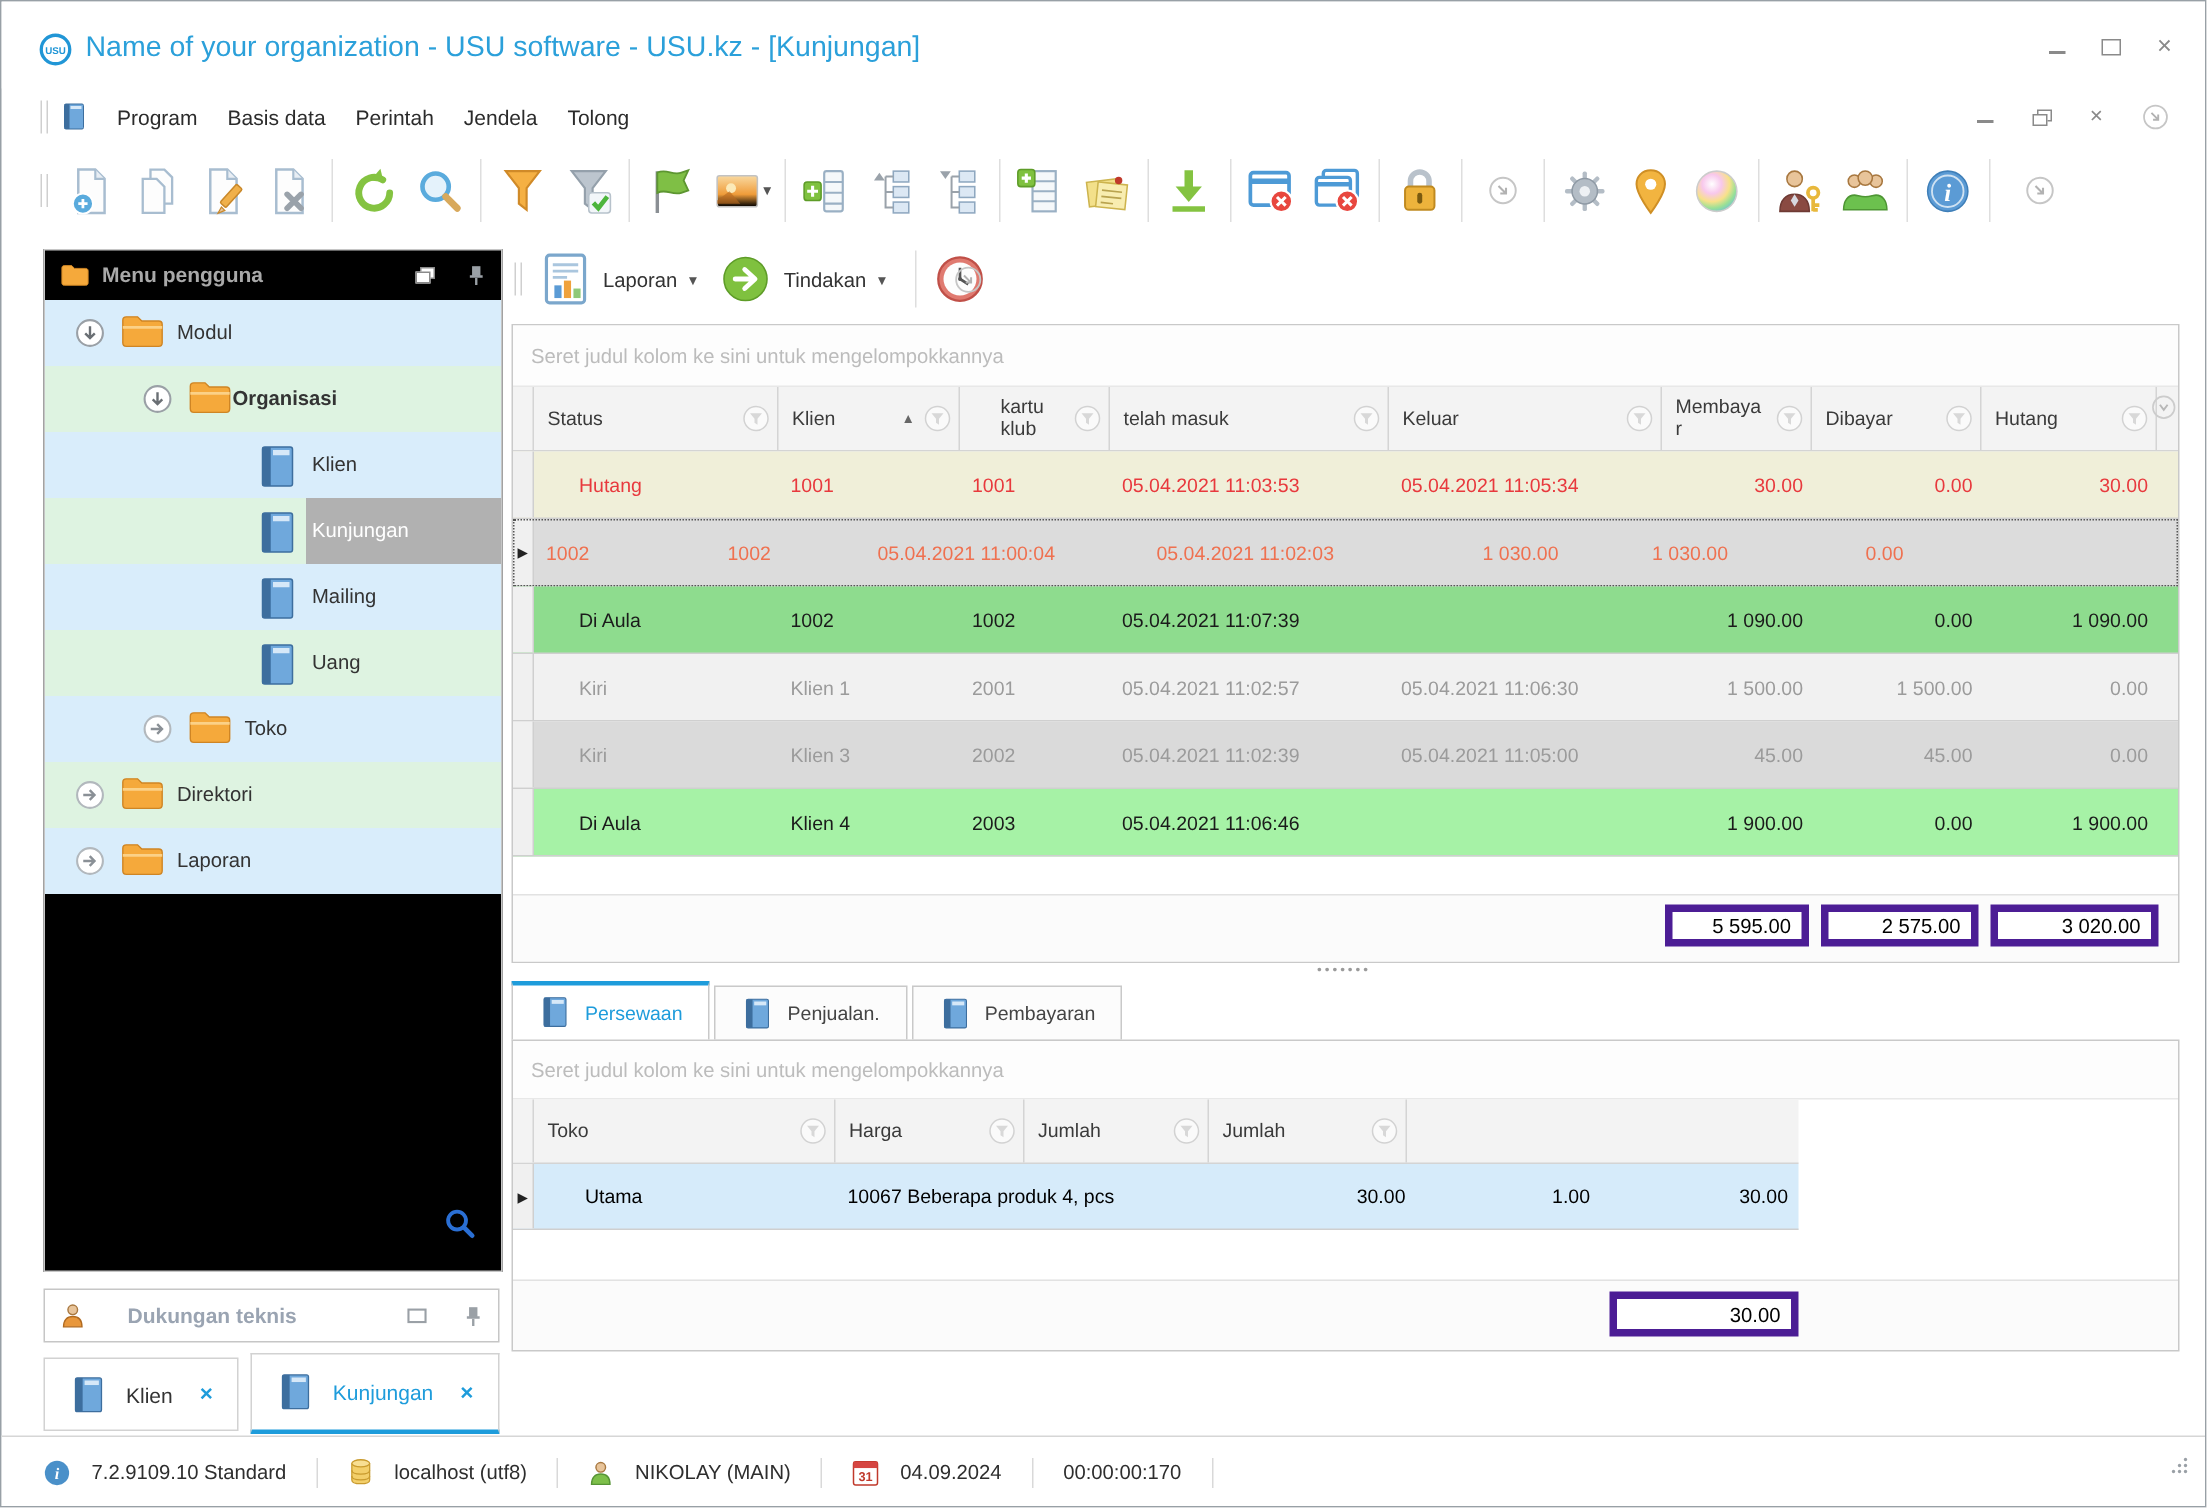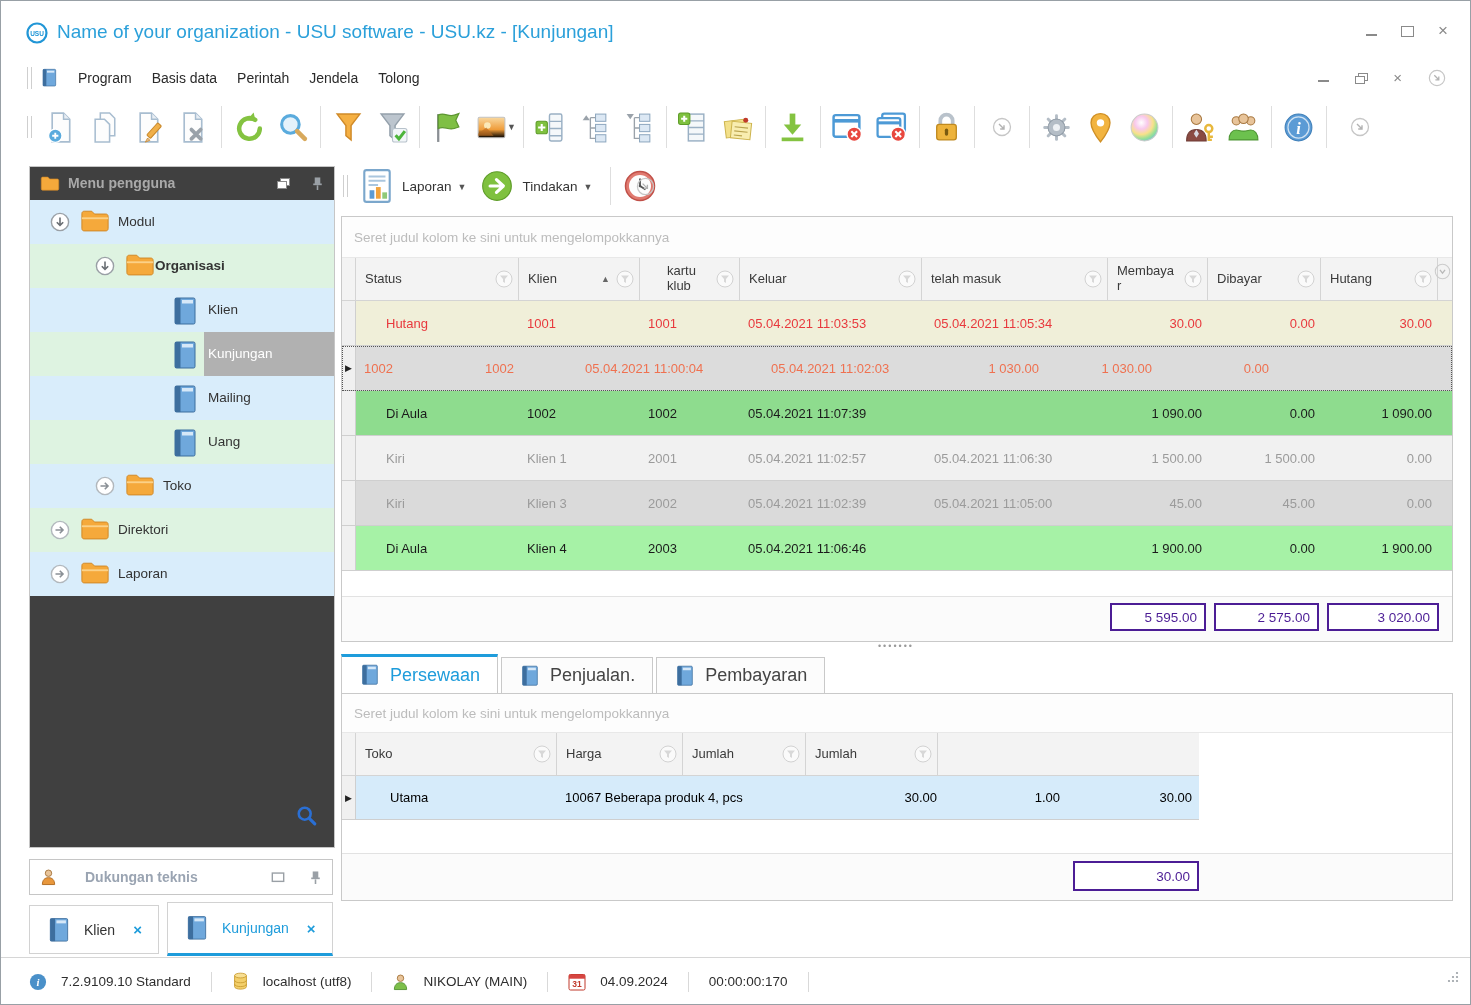--- a/index.html
+++ b/index.html
@@ -23,21 +23,21 @@
   .mr-restore i:first-child{left:3px;top:0;background:#fff;}
   .mr-restore i:last-child{left:0;top:3px;background:#fff;}
   
   .toolbar{position:absolute;top:96px;left:0;right:0;height:60px;display:flex;align-items:center;}
   .tbicon{width:44px;height:44px;display:flex;align-items:center;justify-content:center;}
   .tbicon svg{width:33px;height:33px;}
   .tbicon.small svg{width:20px;height:20px;}
   .tbsep{width:1px;height:42px;background:#dedede;margin:0 5px;}
   .tb-caret{font-size:9px;color:#555;margin-left:-6px;margin-right:2px;}
   
-  .sidebar-panel{position:absolute;left:28px;top:165px;width:304px;height:680px;border:1px solid #c6c6c6;background:#404040;}
+  .sidebar-panel{position:absolute;left:28px;top:165px;width:304px;height:680px;border:1px solid #c6c6c6;background:#000000;}
   .sidebar-header{height:32px;display:flex;align-items:center;padding:0 10px;}
   .sidebar-header .hdr-label{font-size:14px;font-weight:bold;color:#a9a9a9;margin-left:8px;}
   .sidebar-header .hdr-icons{margin-left:auto;display:flex;gap:22px;align-items:center;}
   .tree{position:absolute;top:33px;left:0;right:0;}
   .tree-row{position:relative;height:44px;cursor:default;}
   .tree-row.blue{background:#d9edfb;}
   .tree-row.green{background:#def3e1;}
   .expander{position:absolute;top:12px;width:20px;height:20px;}
   .tree-node-icon{position:absolute;top:7px;width:30px;height:30px;}
   .tree-label{position:absolute;top:14px;font-size:13.5px;color:#333;white-space:nowrap;}
@@ -68,25 +68,25 @@
   .hdr-cell .flt{margin-left:auto;width:18px;height:18px;flex:none;}
   .hdr-cell .sort{font-size:9px;color:#666;margin-left:auto;margin-right:6px;}
   .hdr-cell .sort + .flt{margin-left:0;}
   .hdr-gutter{box-sizing:border-box;width:14px;background:#f3f3f3;border-right:1px solid #d4d4d4;flex:none;}
   .wrap-hard{width:60px;word-break:break-all;white-space:normal;}
   .wrap-soft{width:46px;white-space:normal;margin-left:18px;}
   .data-row{display:flex;height:44px;border-bottom:1px solid #cfcfcf;position:relative;}
   .row-gutter{box-sizing:border-box;width:14px;background:#f0f0f0;border-right:1px solid #cfcfcf;flex:none;display:flex;align-items:center;justify-content:center;font-size:9px;color:#222;}
   .cell{box-sizing:border-box;display:flex;align-items:center;font-size:13px;white-space:nowrap;overflow:hidden;}
   .totals-strip{position:absolute;left:0;right:0;bottom:0;height:44px;background:#fbfbfb;border-top:1px solid #e2e2e2;}
-  .total-box{position:absolute;top:6px;height:28px;border:2px solid #4c1d95;background:#fff;display:flex;align-items:center;justify-content:flex-end;padding:0 7px;font-size:13.5px;color:#4c1d95;box-sizing:border-box;}
+  .total-box{position:absolute;top:6px;height:28px;border:5px solid #4c1d95;background:#fff;display:flex;align-items:center;justify-content:flex-end;padding:0 7px;font-size:13.5px;color:#000000;box-sizing:border-box;}
   .splitter{position:absolute;top:482px;left:0;width:1110px;height:12px;text-align:center;color:#9a9a9a;font-size:9px;letter-spacing:2px;line-height:10px;}
   
   .detail-tabs{position:absolute;top:495px;left:0;height:40px;display:flex;align-items:flex-end;gap:3px;}
-  .dtab{box-sizing:border-box;height:37px;border:1px solid #c9c9c9;background:#fcfcfc;display:flex;align-items:center;gap:9px;padding:0 17px;font-size:18px;color:#444;}
+  .dtab{box-sizing:border-box;height:37px;border:1px solid #c9c9c9;background:#fcfcfc;display:flex;align-items:center;gap:9px;padding:0 17px;font-size:13px;color:#444;}
   .dtab.active{height:40px;border-top:3px solid #1e9cdb;background:#fff;color:#1e9cdb;border-bottom:1px solid #fff;}
   .dtab .book{width:22px;height:24px;}
   .detail-panel{position:absolute;top:534px;left:0;width:1110px;height:206px;border:1px solid #c9c9c9;background:#fff;}
   .detail-panel .group-hint{height:38px;}
   .detail-totals{position:absolute;left:0;right:0;bottom:0;height:46px;background:#fbfbfb;border-top:1px solid #e2e2e2;}
   
   .statusbar{position:absolute;left:0;right:0;top:956px;height:47px;border-top:1px solid #d6d6d6;display:flex;align-items:center;padding-left:28px;background:#fff;}
   .sb-item{display:flex;align-items:center;gap:14px;font-size:13.5px;color:#2e2e2e;}
   .sb-sep{width:1px;height:20px;background:#d9d9d9;margin:0 20px;}
   .sb-grip{position:absolute;right:10px;top:12px;width:16px;height:16px;}
@@ -580,29 +580,29 @@
                   <path d="M5 5.5h8l-3 3.6v4l-2-1.3V9.1z" fill="#d8d8d8"></path>
                 </svg></span>
             </div>
             <div class="hdr-cell" style="width: 100px;">
               <span class="wrap-soft">kartu klub</span>
               <span class="flt"><svg viewBox="0 0 18 18">
                   <circle cx="9" cy="9" r="8" fill="#fafafa" stroke="#d2d2d2"></circle>
                   <path d="M5 5.5h8l-3 3.6v4l-2-1.3V9.1z" fill="#d8d8d8"></path>
                 </svg></span>
             </div>
+            <div class="hdr-cell" style="width: 186px;">
+              <span>telah masuk</span>
+              <span class="flt"><svg viewBox="0 0 18 18">
+                  <circle cx="9" cy="9" r="8" fill="#fafafa" stroke="#d2d2d2"></circle>
+                  <path d="M5 5.5h8l-3 3.6v4l-2-1.3V9.1z" fill="#d8d8d8"></path>
+                </svg></span>
+            </div>
             <div class="hdr-cell" style="width: 182px;">
               <span>Keluar</span>
-              <span class="flt"><svg viewBox="0 0 18 18">
-                  <circle cx="9" cy="9" r="8" fill="#fafafa" stroke="#d2d2d2"></circle>
-                  <path d="M5 5.5h8l-3 3.6v4l-2-1.3V9.1z" fill="#d8d8d8"></path>
-                </svg></span>
-            </div>
-            <div class="hdr-cell" style="width: 186px;">
-              <span>telah masuk</span>
               <span class="flt"><svg viewBox="0 0 18 18">
                   <circle cx="9" cy="9" r="8" fill="#fafafa" stroke="#d2d2d2"></circle>
                   <path d="M5 5.5h8l-3 3.6v4l-2-1.3V9.1z" fill="#d8d8d8"></path>
                 </svg></span>
             </div>
             <div class="hdr-cell" style="width: 100px;">
               <span class="wrap-hard">Membayar</span>
               <span class="flt"><svg viewBox="0 0 18 18">
                   <circle cx="9" cy="9" r="8" fill="#fafafa" stroke="#d2d2d2"></circle>
                   <path d="M5 5.5h8l-3 3.6v4l-2-1.3V9.1z" fill="#d8d8d8"></path>

